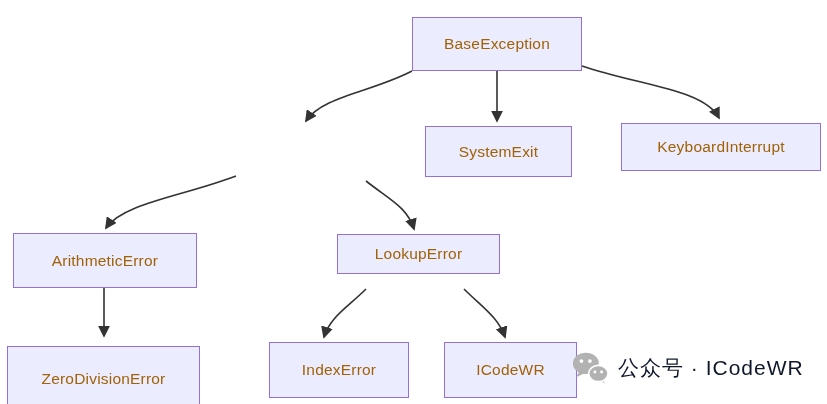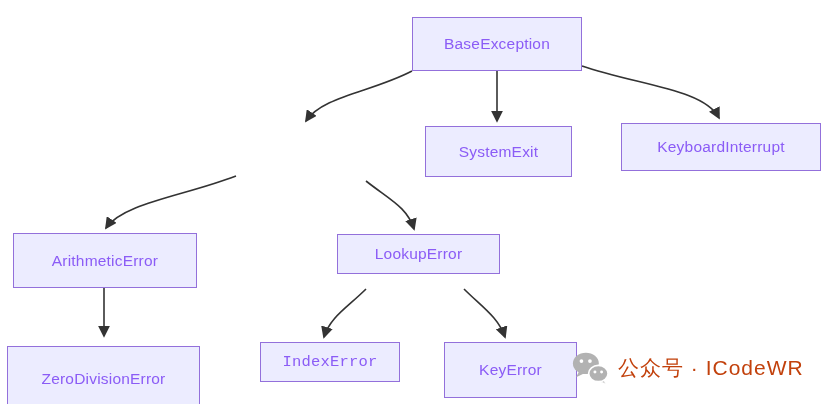--- a/index.html
+++ b/index.html
@@ -23,38 +23,38 @@
     stroke: #333333;
     stroke-width: 1.6;
   }
   .node {
     position: absolute;
     background: #ECECFF;
     border: 1.5px solid #9370DB;
     display: flex;
     align-items: center;
     justify-content: center;
-    color: #8b5cf6;
+    color: #a16207;
     font-size: 15.5px;
     letter-spacing: 0.2px;
     white-space: nowrap;
   }
   .watermark {
     position: absolute;
     left: 572px;
     top: 351px;
     display: flex;
     align-items: center;
     gap: 9px;
     color: #b2b2b2;
   }
   .watermark .wm-text {
     font-size: 21px;
     letter-spacing: 1px;
-    color: #c2410c;
+    color: #0f172a;
   }
   .wm-icon { width: 37px; height: 34px; display: block; }
 </style>
 </head>
 <body>
 
 <div class="canvas">
 
   <svg class="edges-svg" viewBox="0 0 827 404" xmlns="http://www.w3.org/2000/svg">
     <defs>
@@ -90,26 +90,26 @@
   </div>
 
   <div class="node" style="left:337px; top:234px; width:163px; height:40px;">
     <span>LookupError</span>
   </div>
 
   <div class="node" style="left:7px; top:346px; width:193px; height:66px;">
     <span>ZeroDivisionError</span>
   </div>
 
-  <div class="node" style="left:260px; top:342px; width:140px; height:40px;font-family:Liberation Mono, monospace;">
+  <div class="node" style="left:269px; top:342px; width:140px; height:56px;">
     <span>IndexError</span>
   </div>
 
   <div class="node" style="left:444px; top:342px; width:133px; height:56px;">
-    <span>KeyError</span>
+    <span>ICodeWR</span>
   </div>
 
   <div class="watermark">
     <svg class="wm-icon" viewBox="0 0 40 36" xmlns="http://www.w3.org/2000/svg">
       <g fill="#b2b2b2">
         <path d="M8,21 L4.5,28 L14,23.5 z"></path>
         <ellipse cx="15" cy="13" rx="14" ry="11.5"></ellipse>
       </g>
       <circle cx="10.2" cy="10.5" r="2" fill="#ffffff"></circle>
       <circle cx="19.4" cy="10.5" r="2" fill="#ffffff"></circle>

